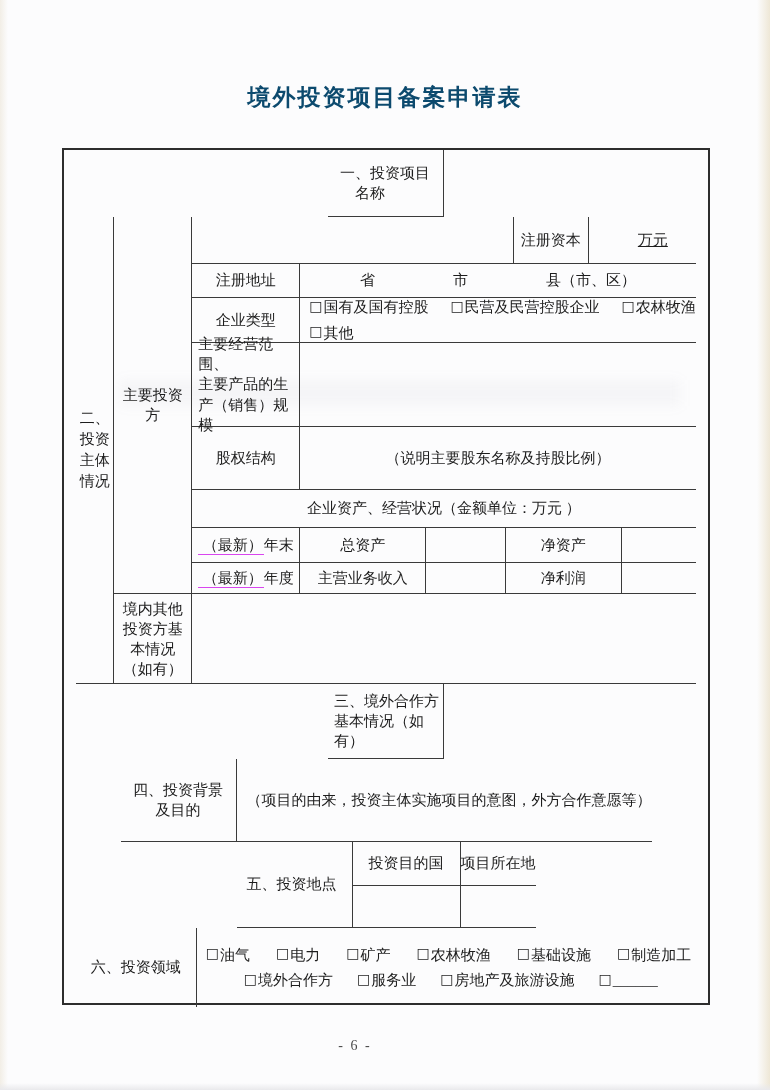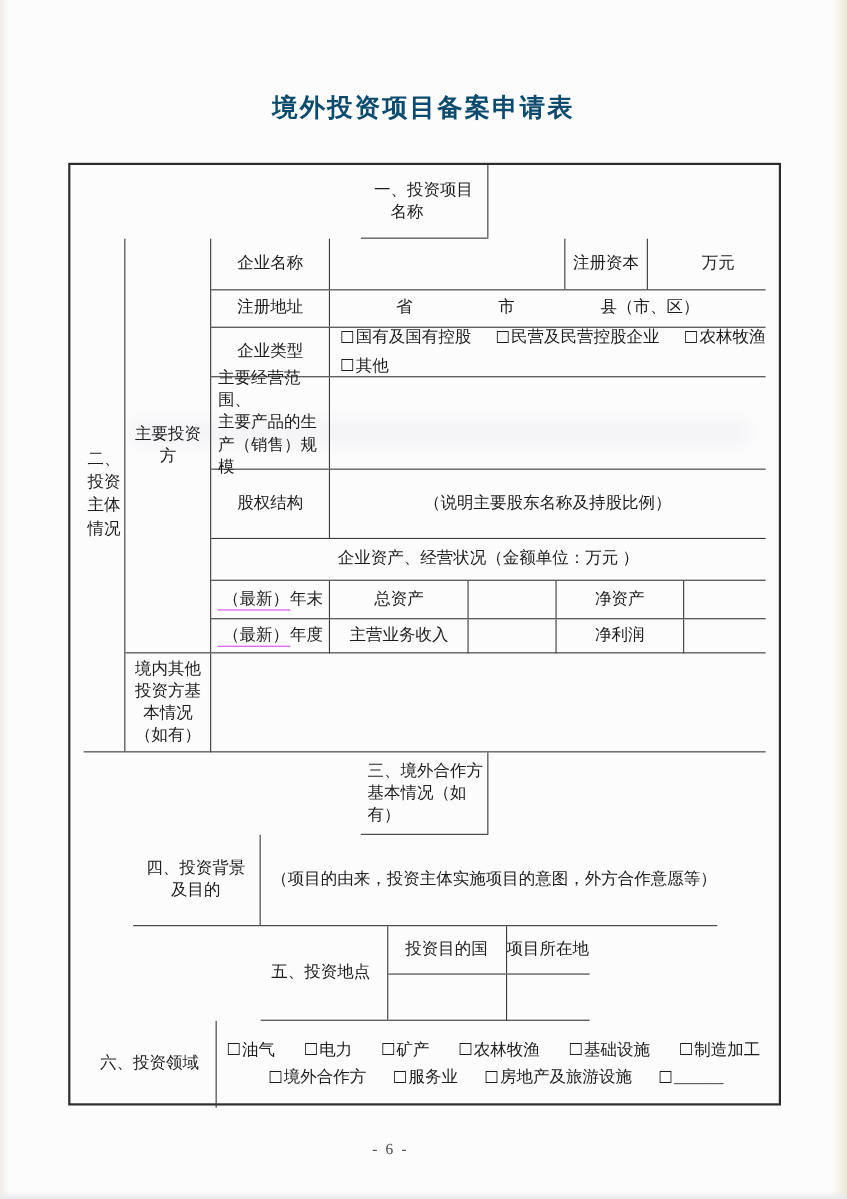--- a/index.html
+++ b/index.html
@@ -47,21 +47,21 @@
   
   .rh67{height:67px}.rh467{height:467px}.rh377{height:377px}.rh47{height:47px}
   .rh34{height:34px}.rh45{height:45px}.rh84{height:84px}.rh63{height:63px}
   .rh38{height:38px}.rh35{height:35px}.rh31{height:31px}.rh90{height:90px}
   .rh75{height:75px}.rh83{height:83px}.rh86{height:86px}.rh44{height:44px}
   .rh42{height:42px}.rh79{height:79px}
 
   .pre  { white-space:pre-line; }
   .tl   { justify-content:flex-start; text-align:left; }
   .pl6  { padding-left:6px; } .pl10 { padding-left:10px; } .pl12 { padding-left:12px; }
-  .right{ justify-content:flex-end; padding-right:28px; }
+  .right{ justify-content:flex-end; padding-right:28px;text-decoration:underline; }
   .ctr  { text-align:center; }
   .vlab { line-height:21px; }
 
   .address-row { display:flex; gap:78px; align-items:center; justify-content:center; flex:1; }
 
   .cb-cell { flex-direction:column; align-items:flex-start; justify-content:center;
              padding-left:9px; gap:5px; }
   .cb-line { display:flex; align-items:center; white-space:nowrap; }
   .gap22 > .cbi { margin-right:22px; } .gap26 > .cbi { margin-right:26px; }
   .gap24 > .cbi { margin-right:24px; }
@@ -99,21 +99,20 @@
 主体
 情况</div>
     <div class="col f1">
 
       <div class="tr rh377">
         <div class="td w78 ctr pre">主要投资
 方</div>
         <div class="col f1">
 
           <div class="tr rh47">
-            <div class="td w108">企业名称</div>
             <div class="td f1"></div>
             <div class="td w75">注册资本</div>
             <div class="td w107 right">万元</div>
           </div>
 
           <div class="tr rh34">
             <div class="td w108">注册地址</div>
             <div class="td f1">
               <div class="address-row">
                 <span>省</span>

